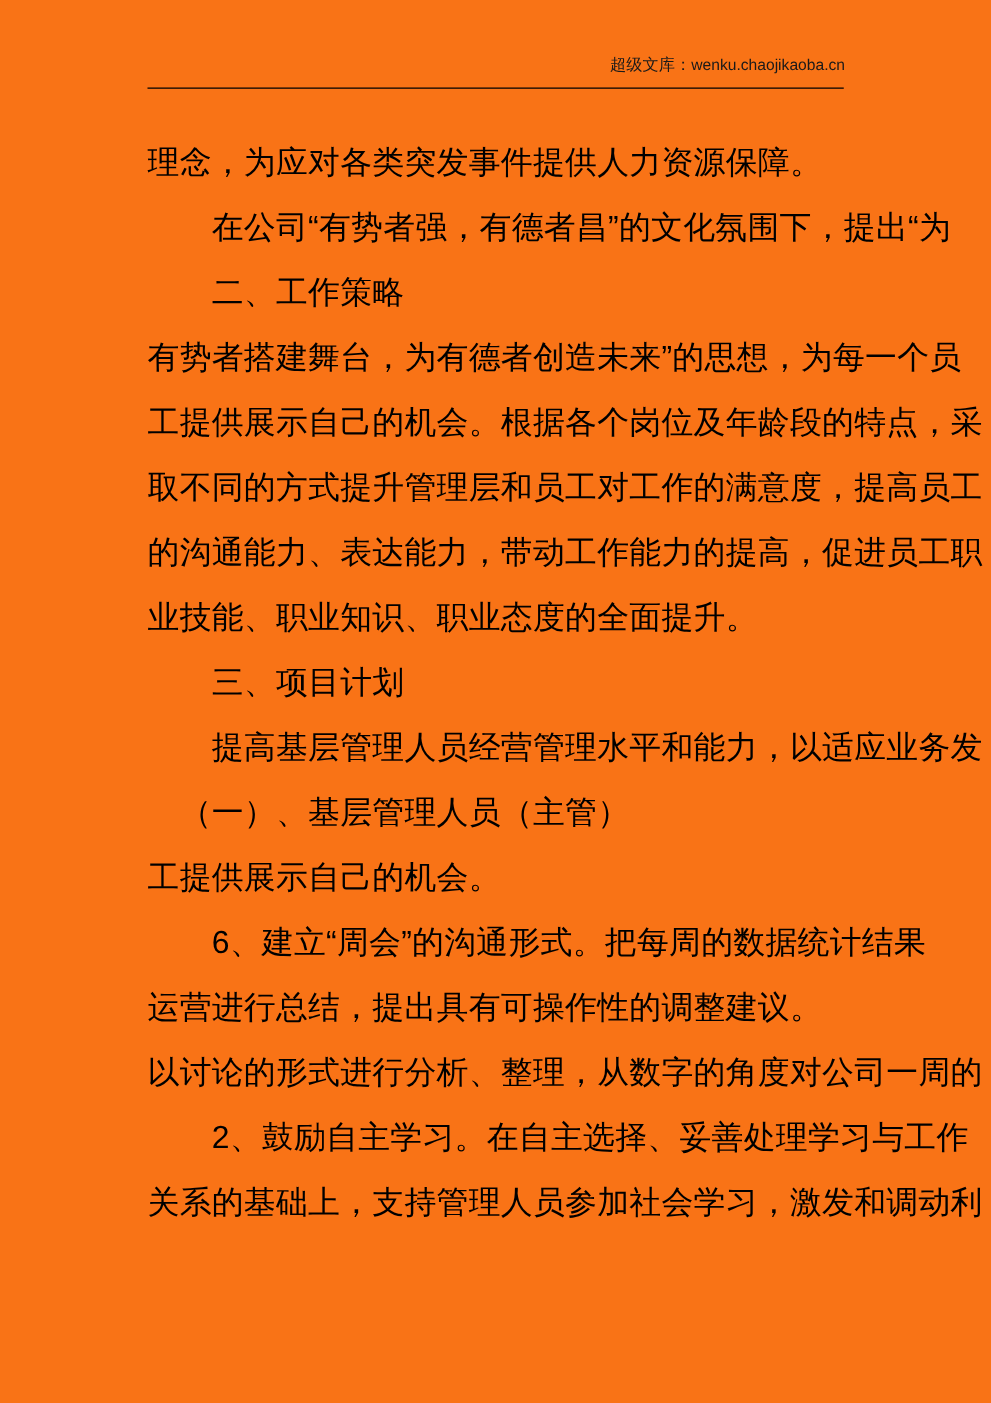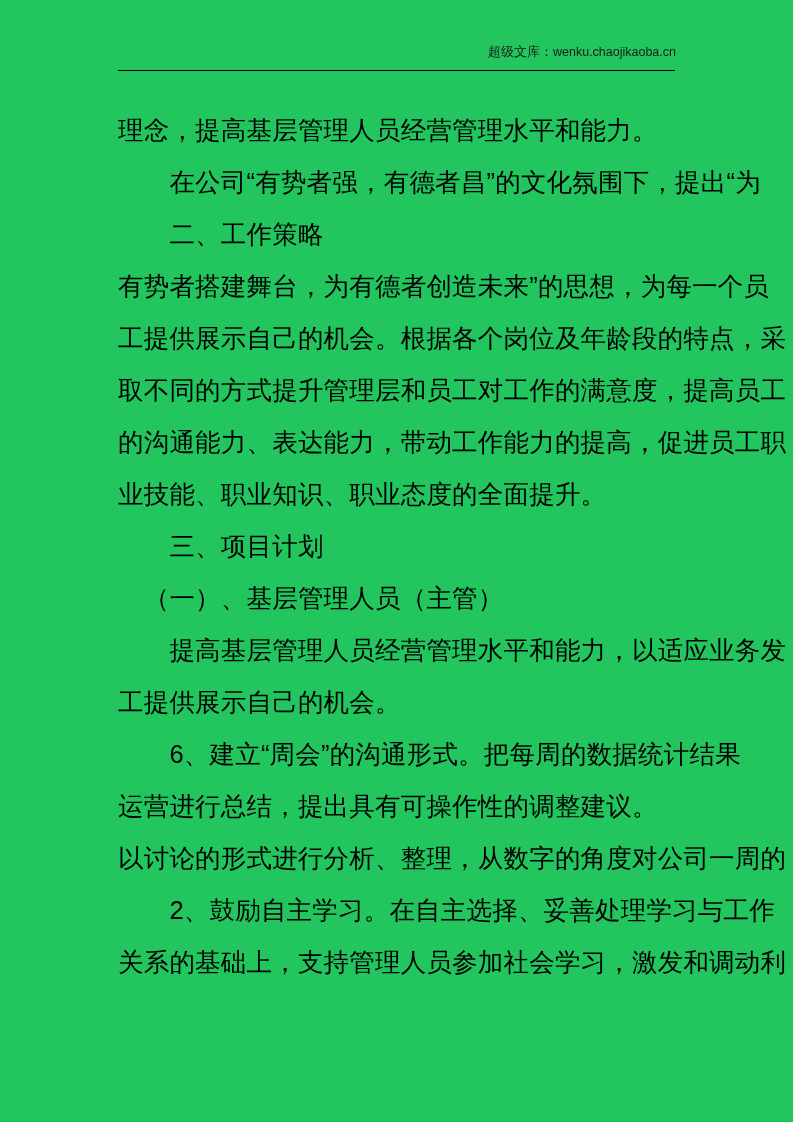--- a/index.html
+++ b/index.html
@@ -12,21 +12,21 @@
     height: 1122px;
     overflow: hidden;
     font-family: "Liberation Sans", "DejaVu Sans", sans-serif;
     color: #000000;
   }
 
   .page {
     position: relative;
     width: 793px;
     height: 1122px;
-    background: #22c55e;
+    background: #f97316;
     box-sizing: border-box;
   }
 
   
   .header {
     position: absolute;
     left: 118px;
     top: 44px;
     width: 558px;
     height: 30px;
@@ -80,31 +80,31 @@
 
 <div class="page">
 
   <div class="header">
     <span class="header-text"><span class="brand">超级文库：</span><span class="url">wenku.chaojikaoba.cn</span></span>
   </div>
 
   <div class="header-rule"></div>
 
   <div class="content">
-      <div class="line">理念，提高基层管理人员经营管理水平和能力。</div>
+      <div class="line">理念，为应对各类突发事件提供人力资源保障。</div>
       <div class="line">　　在公司“有势者强，有德者昌”的文化氛围下，提出“为</div>
       <div class="line">　　二、工作策略</div>
       <div class="line">有势者搭建舞台，为有德者创造未来”的思想，为每一个员</div>
       <div class="line">工提供展示自己的机会。根据各个岗位及年龄段的特点，采</div>
       <div class="line">取不同的方式提升管理层和员工对工作的满意度，提高员工</div>
       <div class="line">的沟通能力、表达能力，带动工作能力的提高，促进员工职</div>
       <div class="line">业技能、职业知识、职业态度的全面提升。</div>
       <div class="line">　　三、项目计划</div>
+      <div class="line">　　提高基层管理人员经营管理水平和能力，以适应业务发</div>
       <div class="line">　（一）、基层管理人员（主管）</div>
-      <div class="line">　　提高基层管理人员经营管理水平和能力，以适应业务发</div>
       <div class="line">工提供展示自己的机会。</div>
       <div class="line">　　6、建立“周会”的沟通形式。把每周的数据统计结果</div>
       <div class="line">运营进行总结，提出具有可操作性的调整建议。</div>
       <div class="line">以讨论的形式进行分析、整理，从数字的角度对公司一周的</div>
       <div class="line">　　2、鼓励自主学习。在自主选择、妥善处理学习与工作</div>
       <div class="line">关系的基础上，支持管理人员参加社会学习，激发和调动利</div>
     </div>
 
 </div>
 

